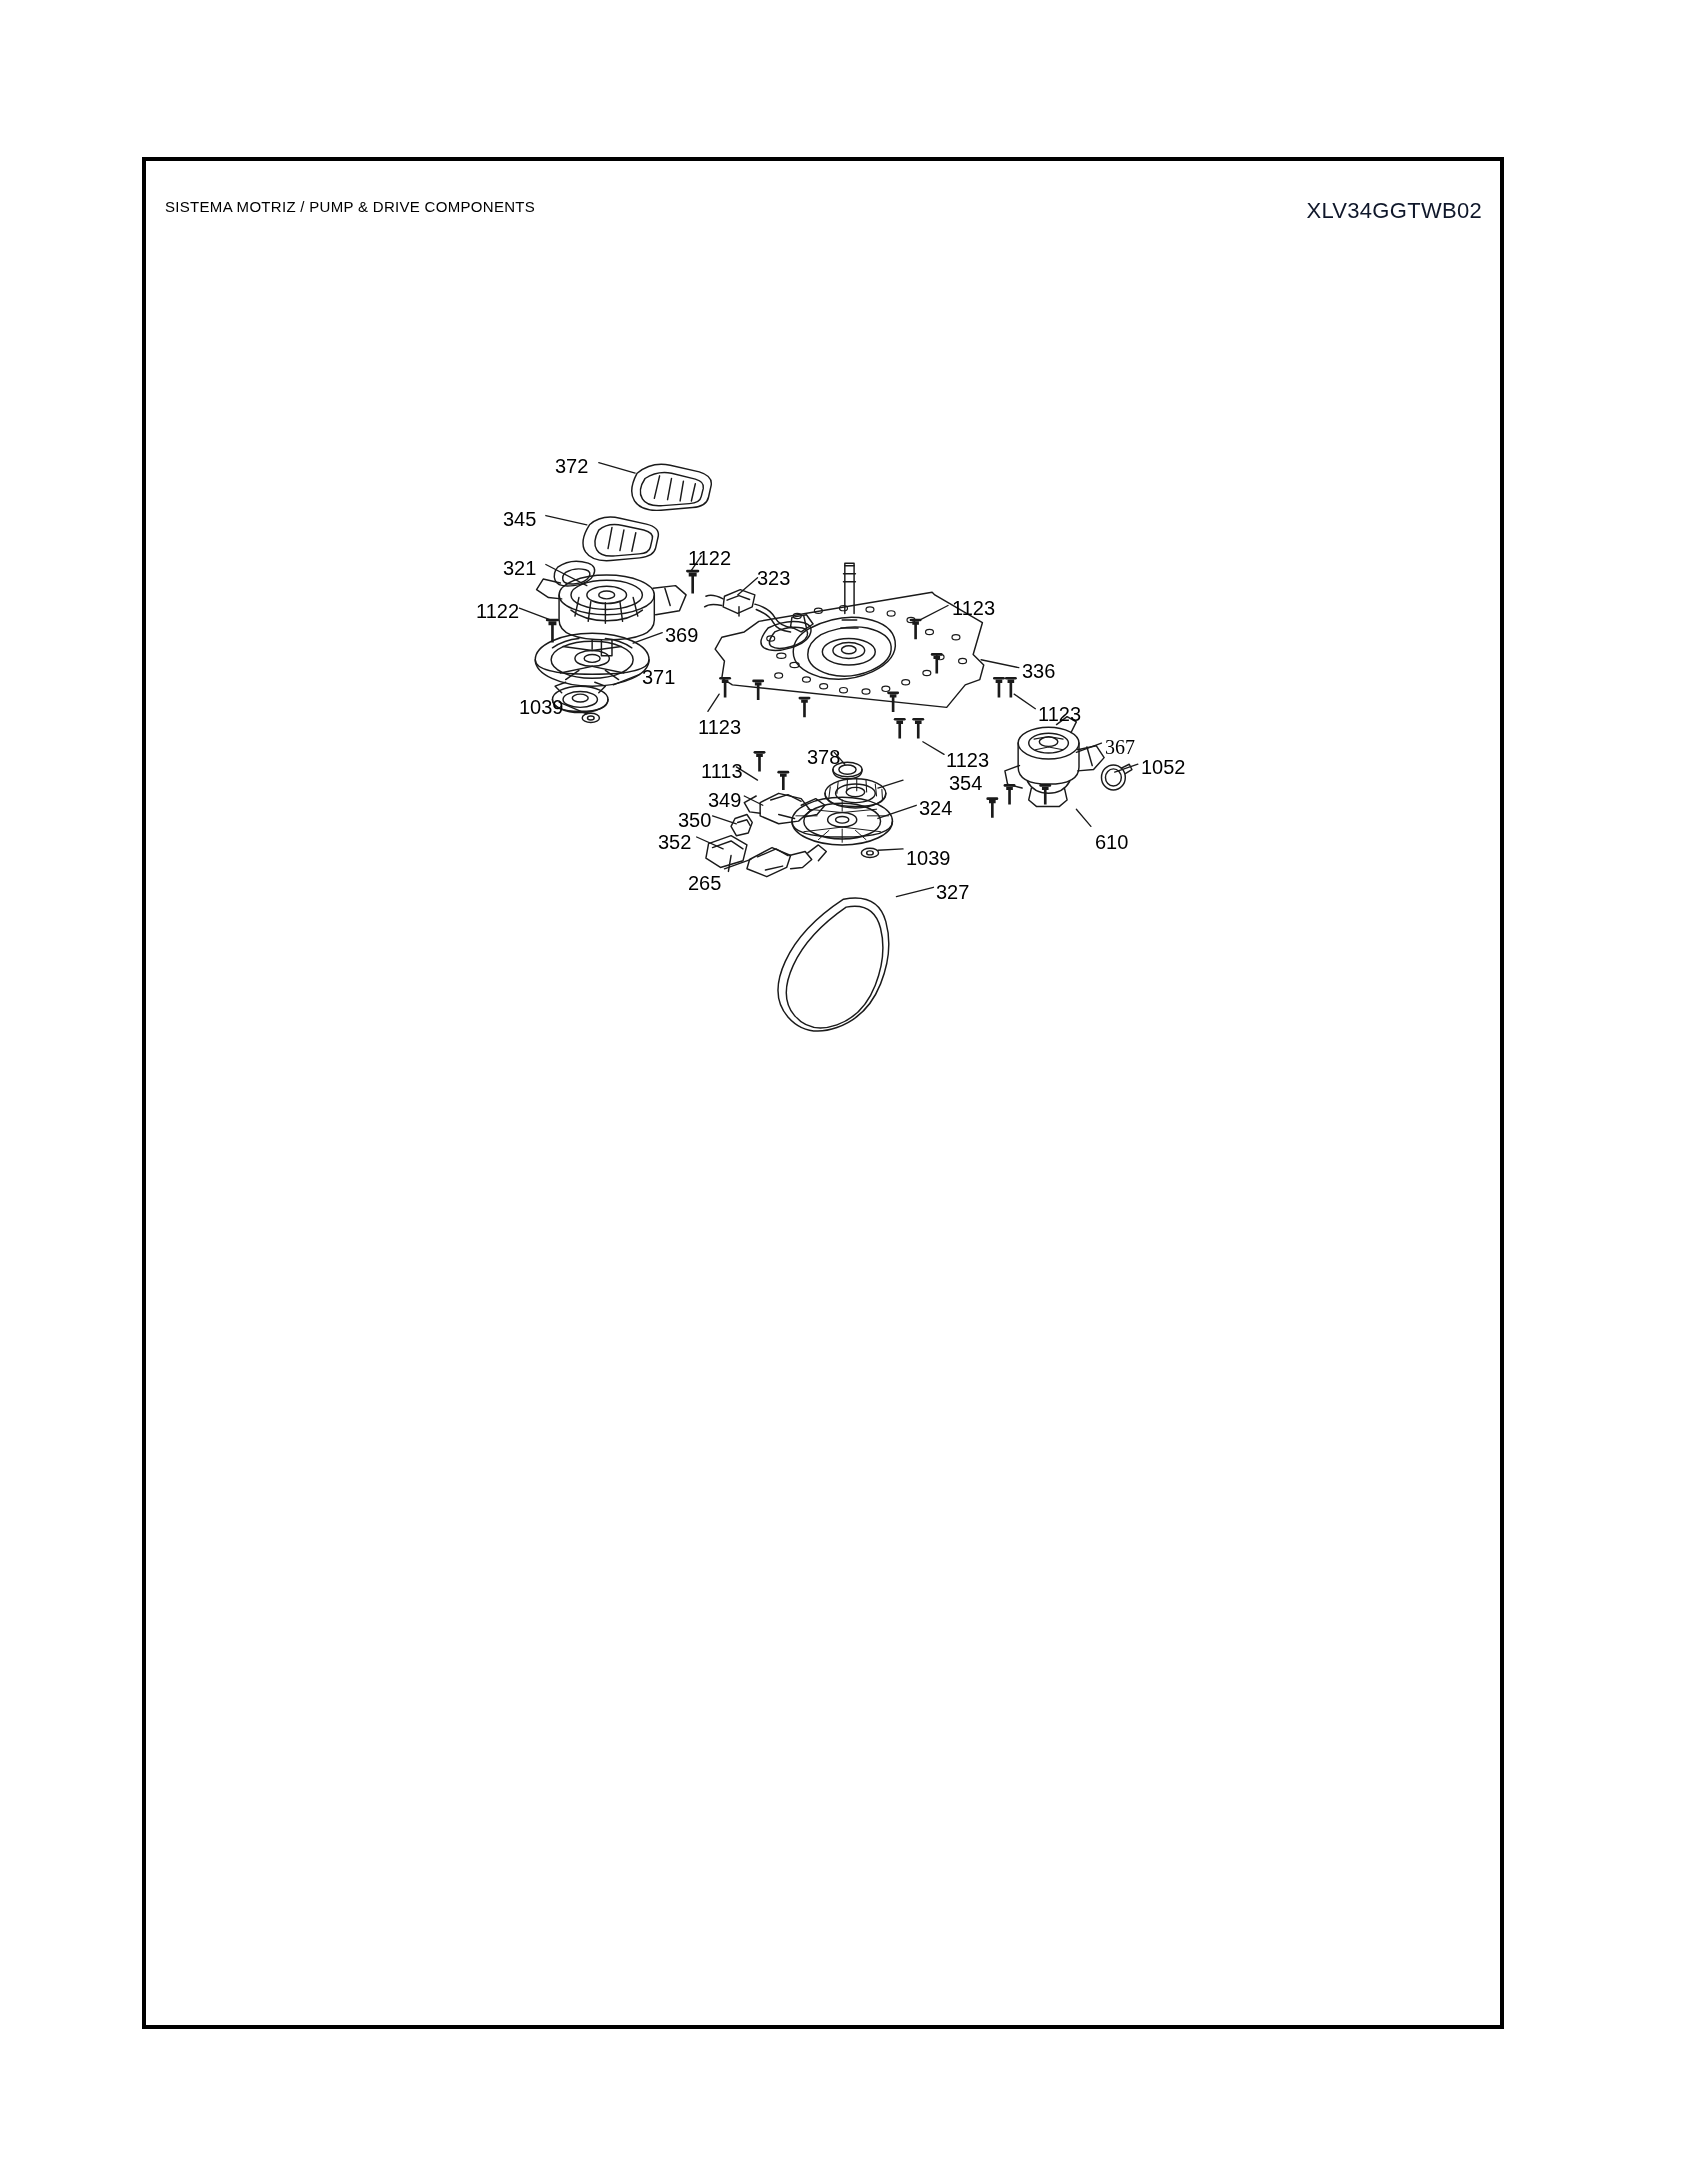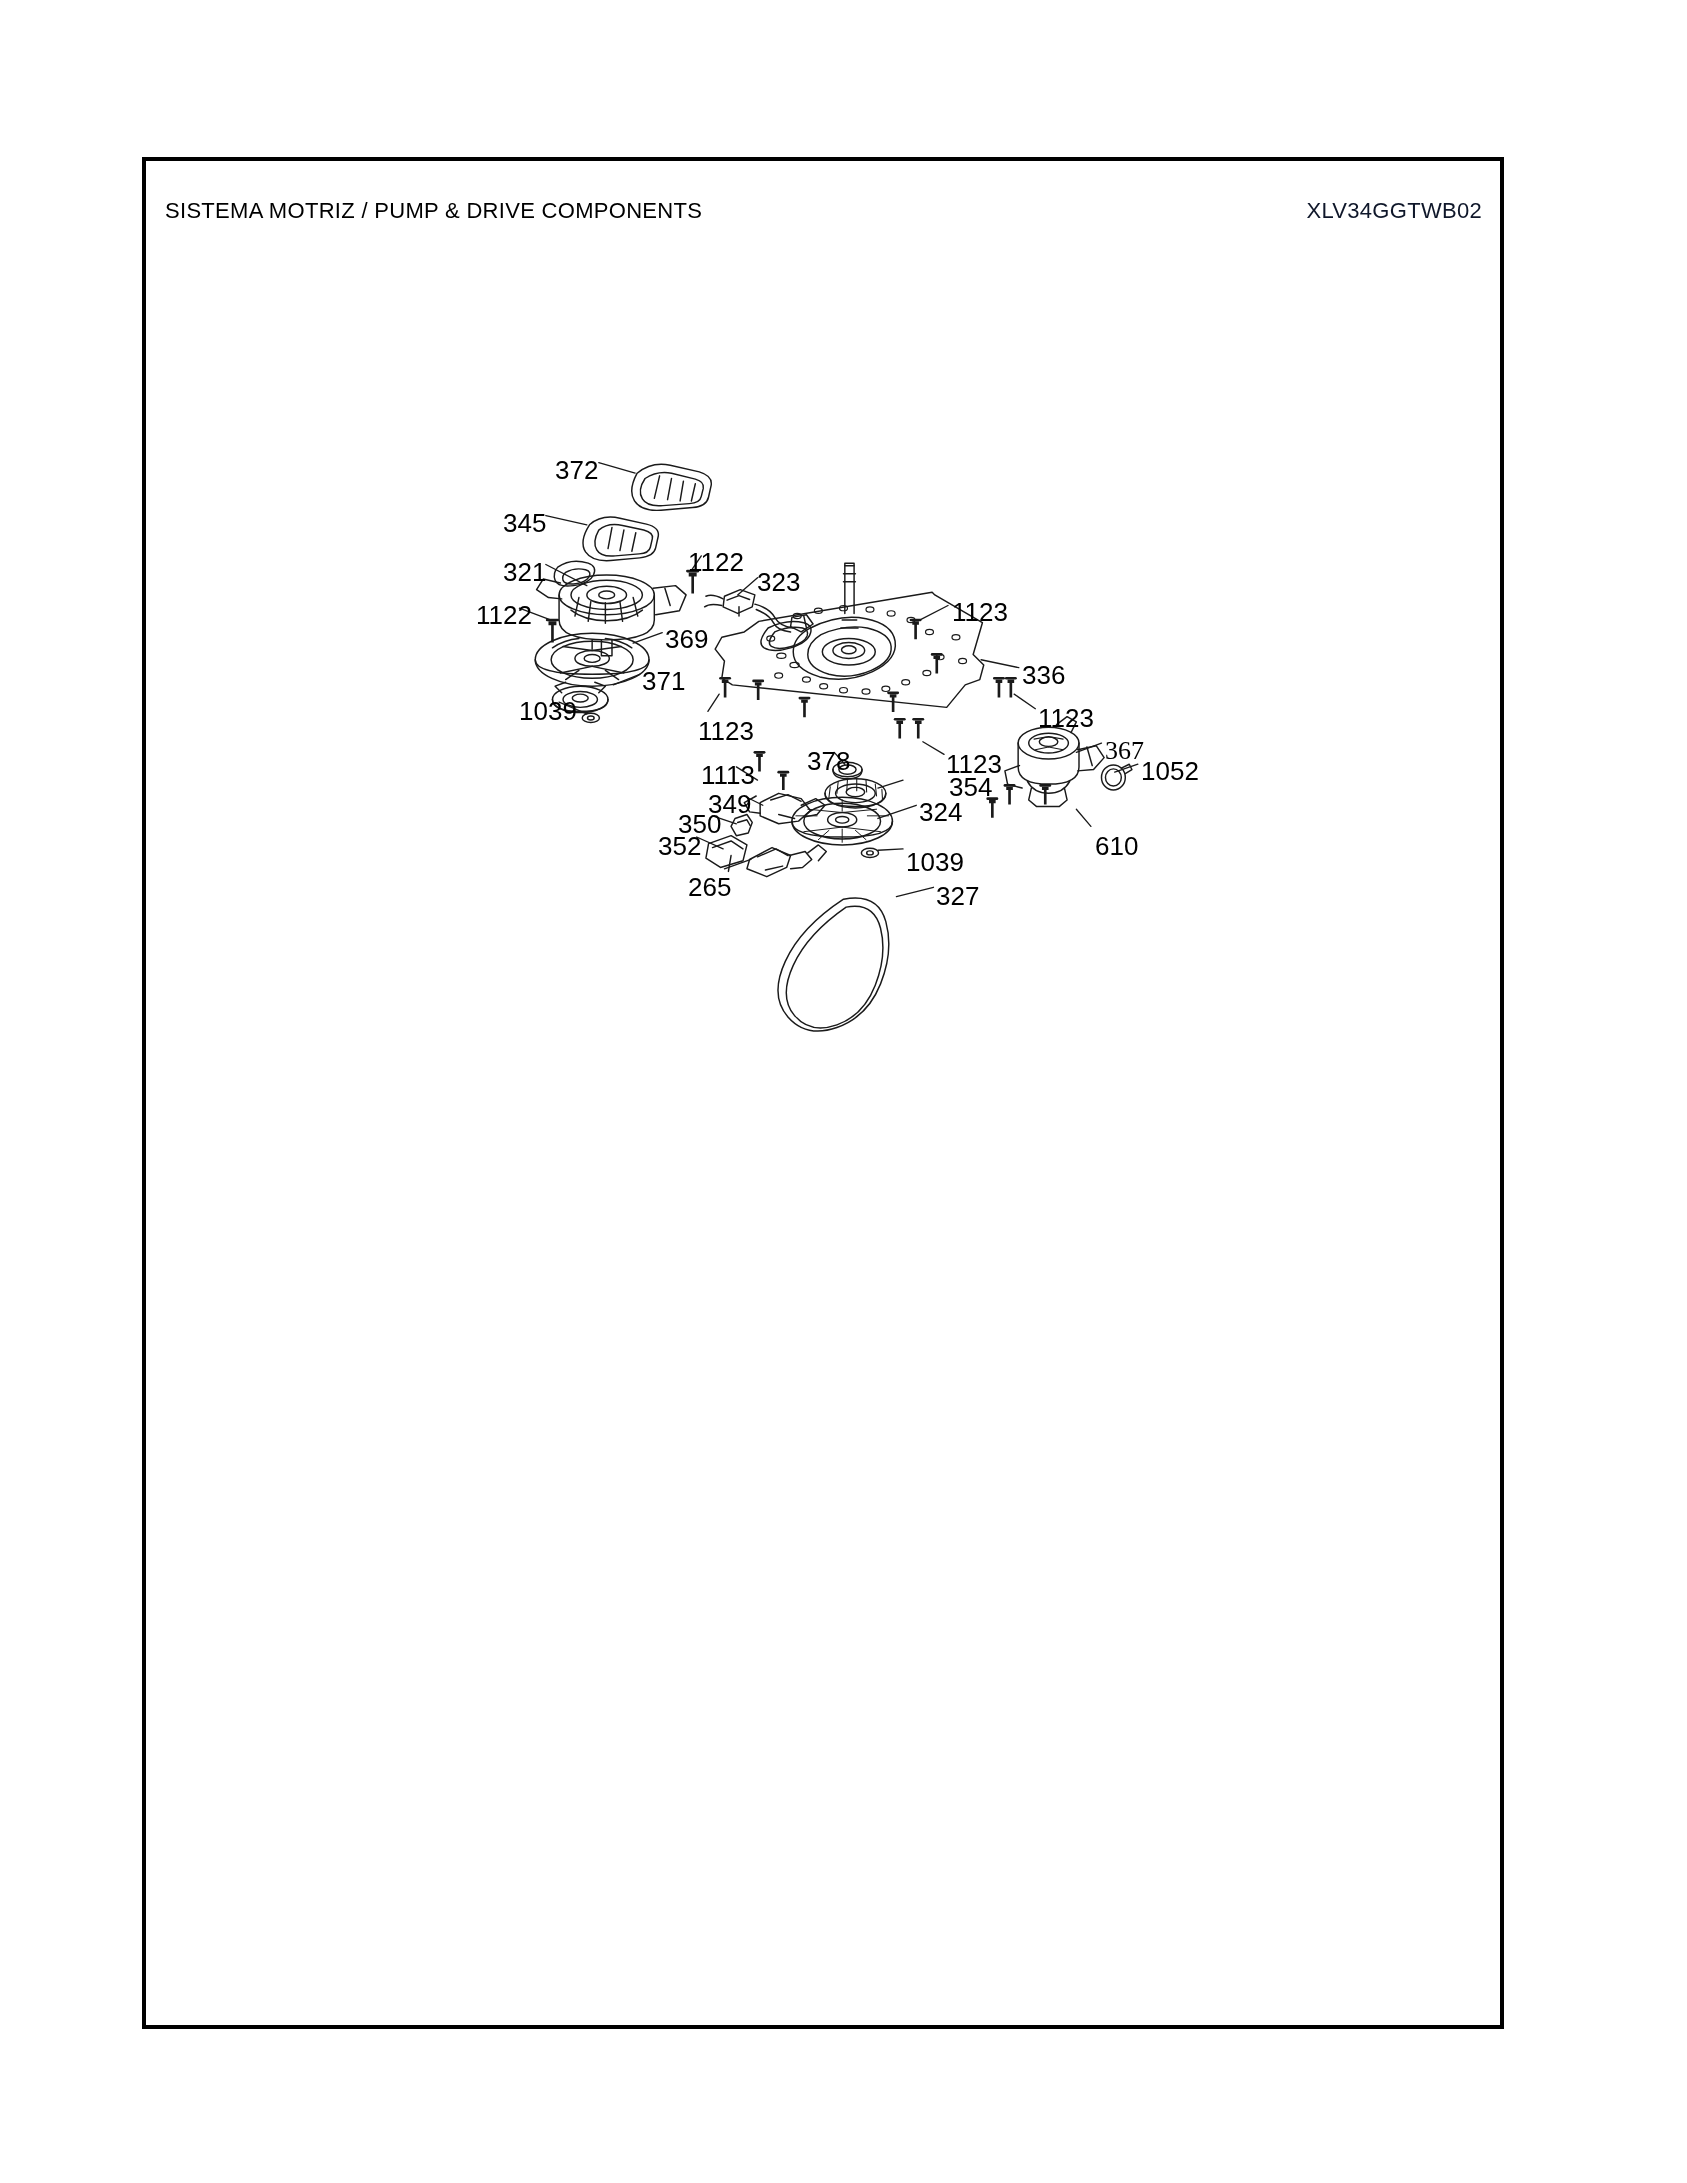--- a/index.html
+++ b/index.html
@@ -35,21 +35,21 @@
     position: absolute;
     left: 165px;
     top: 198px;
     width: 1317px;
     height: 40px;
   }
   .sheet-title {
     position: absolute;
     left: 0;
     top: 0;
-    font-size: 22px;
+    font-size: 15px;
     letter-spacing: 0.3px;
     color: #000;
     white-space: nowrap;
   }
   .model-code {
     position: absolute;
     right: 0;
     top: 0;
     font-size: 22px;
     letter-spacing: 0.3px;
@@ -59,21 +59,21 @@
   .diagram {
     position: absolute;
     left: 142px;
     top: 157px;
     width: 1362px;
     height: 1872px;
   }
   .label {
     position: absolute;
     font-family: "Liberation Sans", sans-serif;
-    font-size: 26px;
+    font-size: 20px;
     color: #000;
     white-space: nowrap;
   }
   svg.art {
     position: absolute;
     left: 0;
     top: 0;
     width: 1362px;
     height: 1872px;
   }

